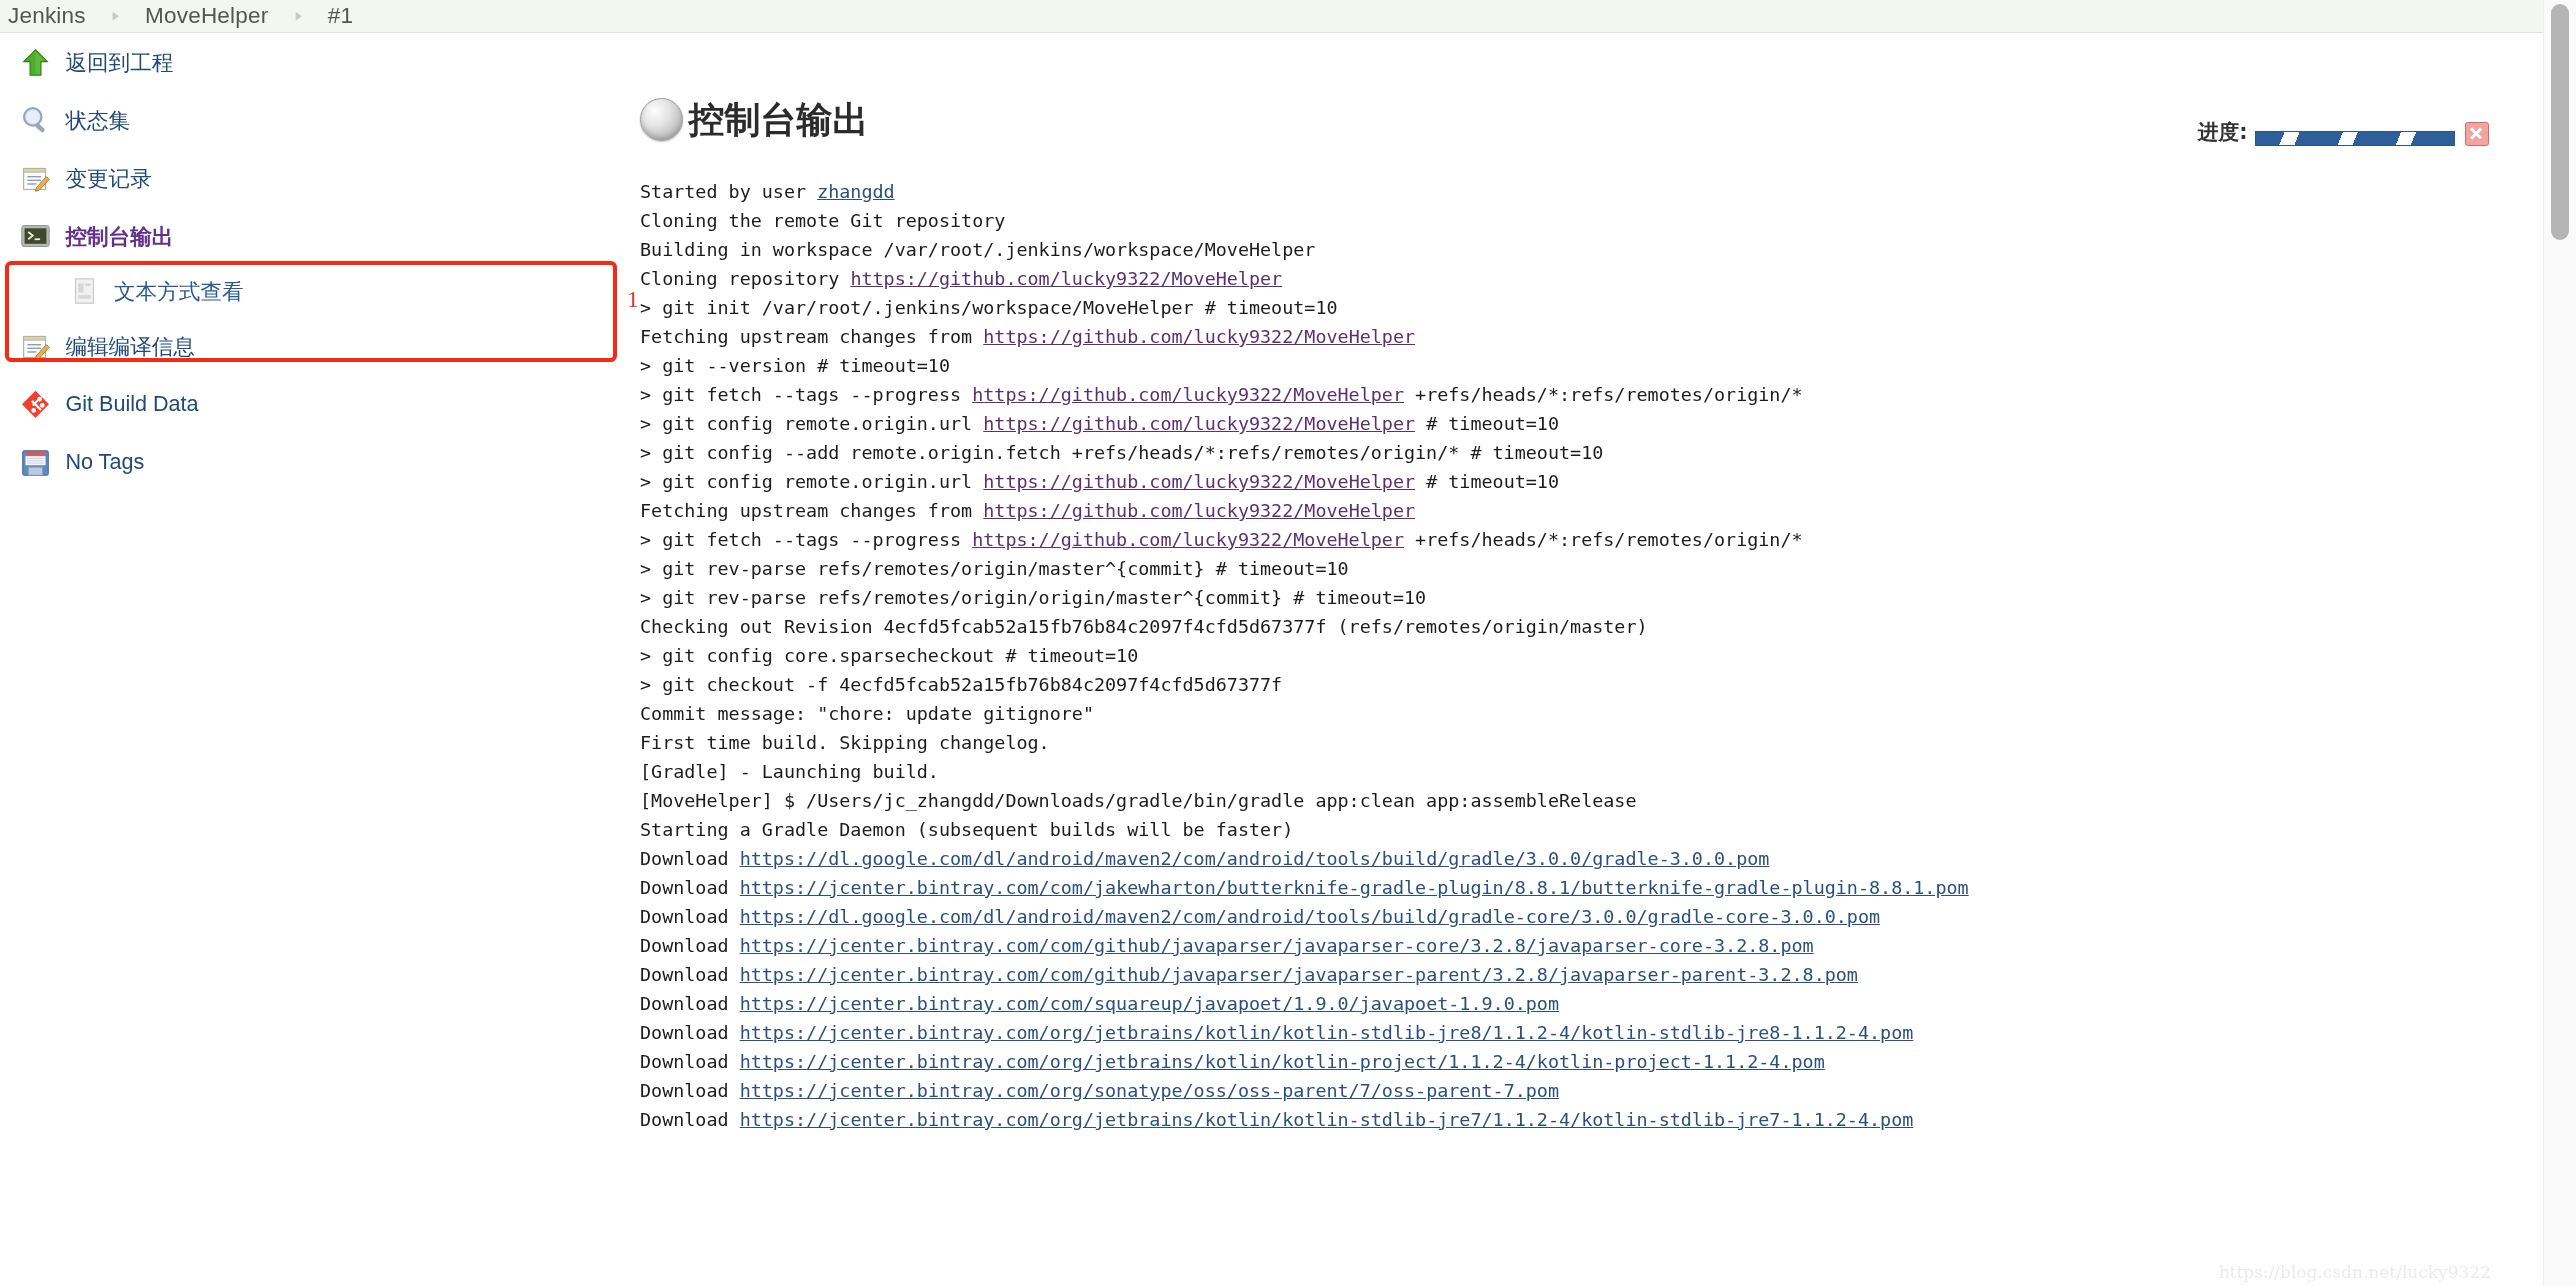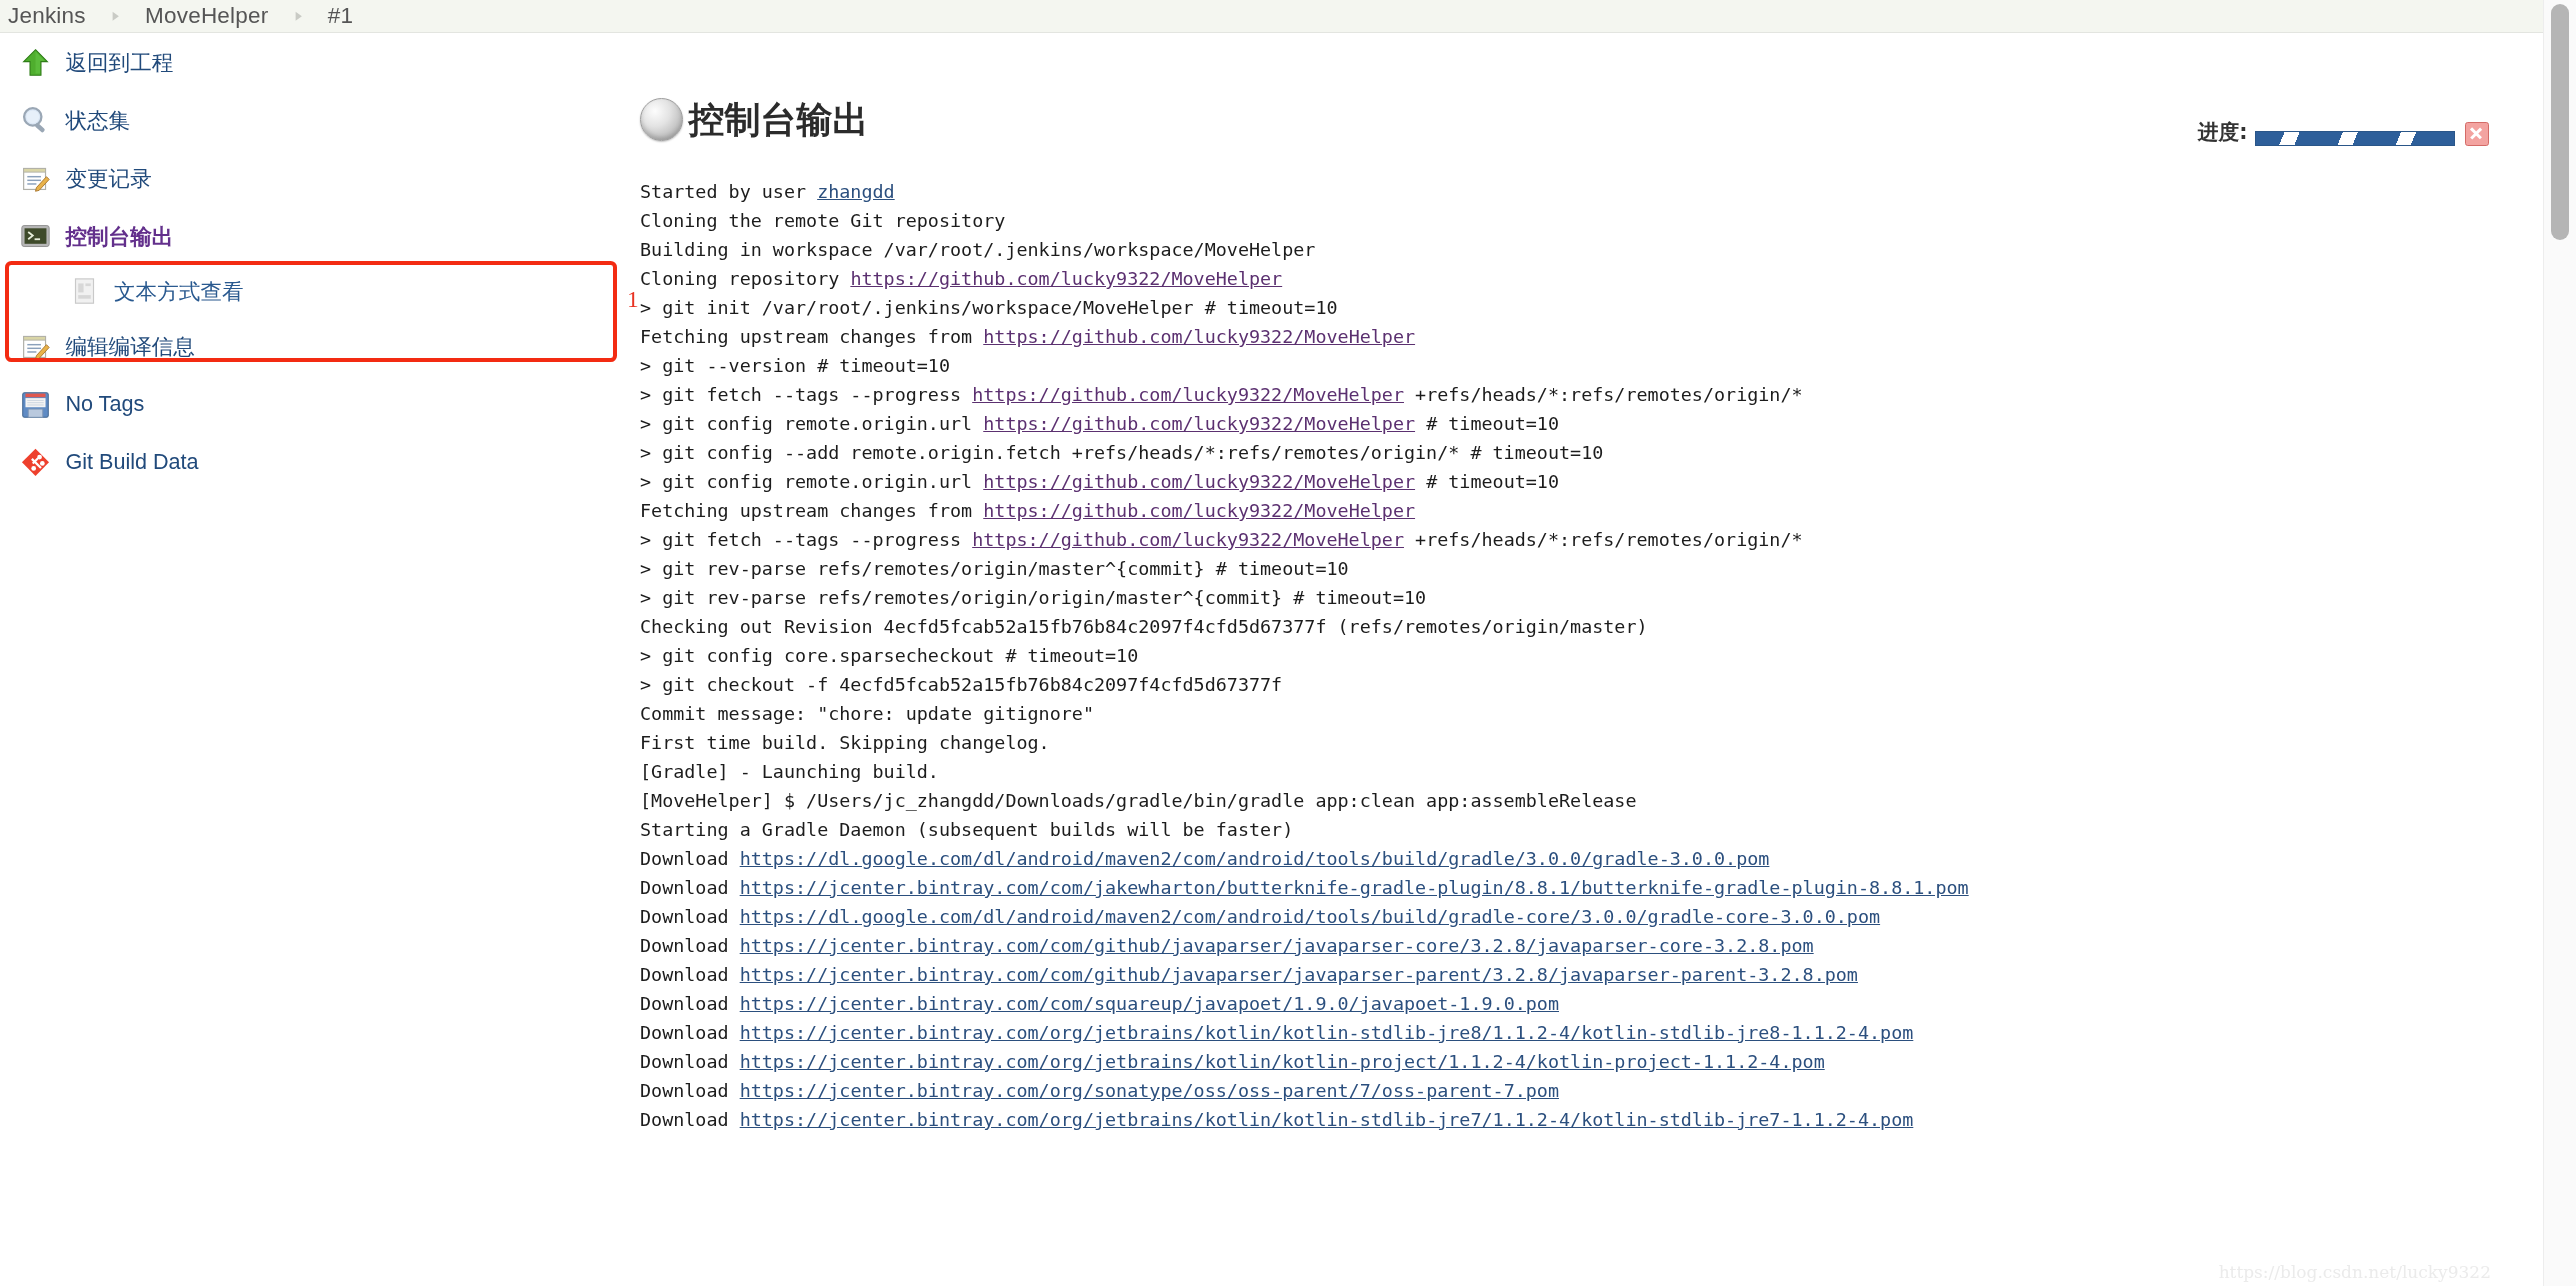--- a/index.html
+++ b/index.html
@@ -325,46 +325,46 @@
           <line x1="8" y1="23" x2="18" y2="23" stroke="#8aa0bb" stroke-width="1.6"></line>
           <polygon points="18,27 29,15 32,18 21,30 17,31" fill="#e8b24a" stroke="#a8742a" stroke-width="1"></polygon>
         </svg>
       </span>
       <span class="side-label cn">编辑编译信息</span>
     </div>
 
     <div class="side-item">
       <span class="ico">
         <svg width="31" height="31" viewBox="0 0 34 34">
-          <rect x="3" y="4" width="28" height="27" rx="2" fill="#5f8bc4" stroke="#3f648f" stroke-width="1.1"></rect>
-          <rect x="6" y="5" width="22" height="4" fill="#e0584f"></rect>
-          <rect x="6" y="10" width="22" height="10" fill="#f4f4f4"></rect>
-          <line x1="8" y1="12.5" x2="26" y2="12.5" stroke="#c9d3de" stroke-width="1"></line>
-          <line x1="8" y1="15" x2="26" y2="15" stroke="#c9d3de" stroke-width="1"></line>
-          <line x1="8" y1="17.5" x2="26" y2="17.5" stroke="#c9d3de" stroke-width="1"></line>
-          <rect x="9" y="22" width="16" height="9" fill="#b9c9de" stroke="#7b93b2" stroke-width="1"></rect>
-        </svg>
-      </span>
-      <span class="side-label">No Tags</span>
-    </div>
-
-    <div class="side-item">
-      <span class="ico">
-        <svg width="31" height="31" viewBox="0 0 34 34">
           <rect x="17" y="2" width="21" height="21" transform="rotate(45 17 2)" fill="#ee402d"></rect>
           <g stroke="#ffffff" stroke-width="2.4" fill="none">
             <line x1="13" y1="13" x2="23" y2="23"></line>
             <line x1="20" y1="12" x2="14" y2="18"></line>
           </g>
           <circle cx="21.5" cy="11" r="2.6" fill="#ffffff"></circle>
           <circle cx="24.5" cy="18" r="2.6" fill="#ffffff"></circle>
           <circle cx="15" cy="23.5" r="2.6" fill="#ffffff"></circle>
         </svg>
       </span>
       <span class="side-label">Git Build Data</span>
+    </div>
+
+    <div class="side-item">
+      <span class="ico">
+        <svg width="31" height="31" viewBox="0 0 34 34">
+          <rect x="3" y="4" width="28" height="27" rx="2" fill="#5f8bc4" stroke="#3f648f" stroke-width="1.1"></rect>
+          <rect x="6" y="5" width="22" height="4" fill="#e0584f"></rect>
+          <rect x="6" y="10" width="22" height="10" fill="#f4f4f4"></rect>
+          <line x1="8" y1="12.5" x2="26" y2="12.5" stroke="#c9d3de" stroke-width="1"></line>
+          <line x1="8" y1="15" x2="26" y2="15" stroke="#c9d3de" stroke-width="1"></line>
+          <line x1="8" y1="17.5" x2="26" y2="17.5" stroke="#c9d3de" stroke-width="1"></line>
+          <rect x="9" y="22" width="16" height="9" fill="#b9c9de" stroke="#7b93b2" stroke-width="1"></rect>
+        </svg>
+      </span>
+      <span class="side-label">No Tags</span>
     </div>
 
     <div id="annot-box"></div>
   </div>
 
   <div id="annot-num">1</div>
 
   <div id="main">
 
     <div id="console-head">

